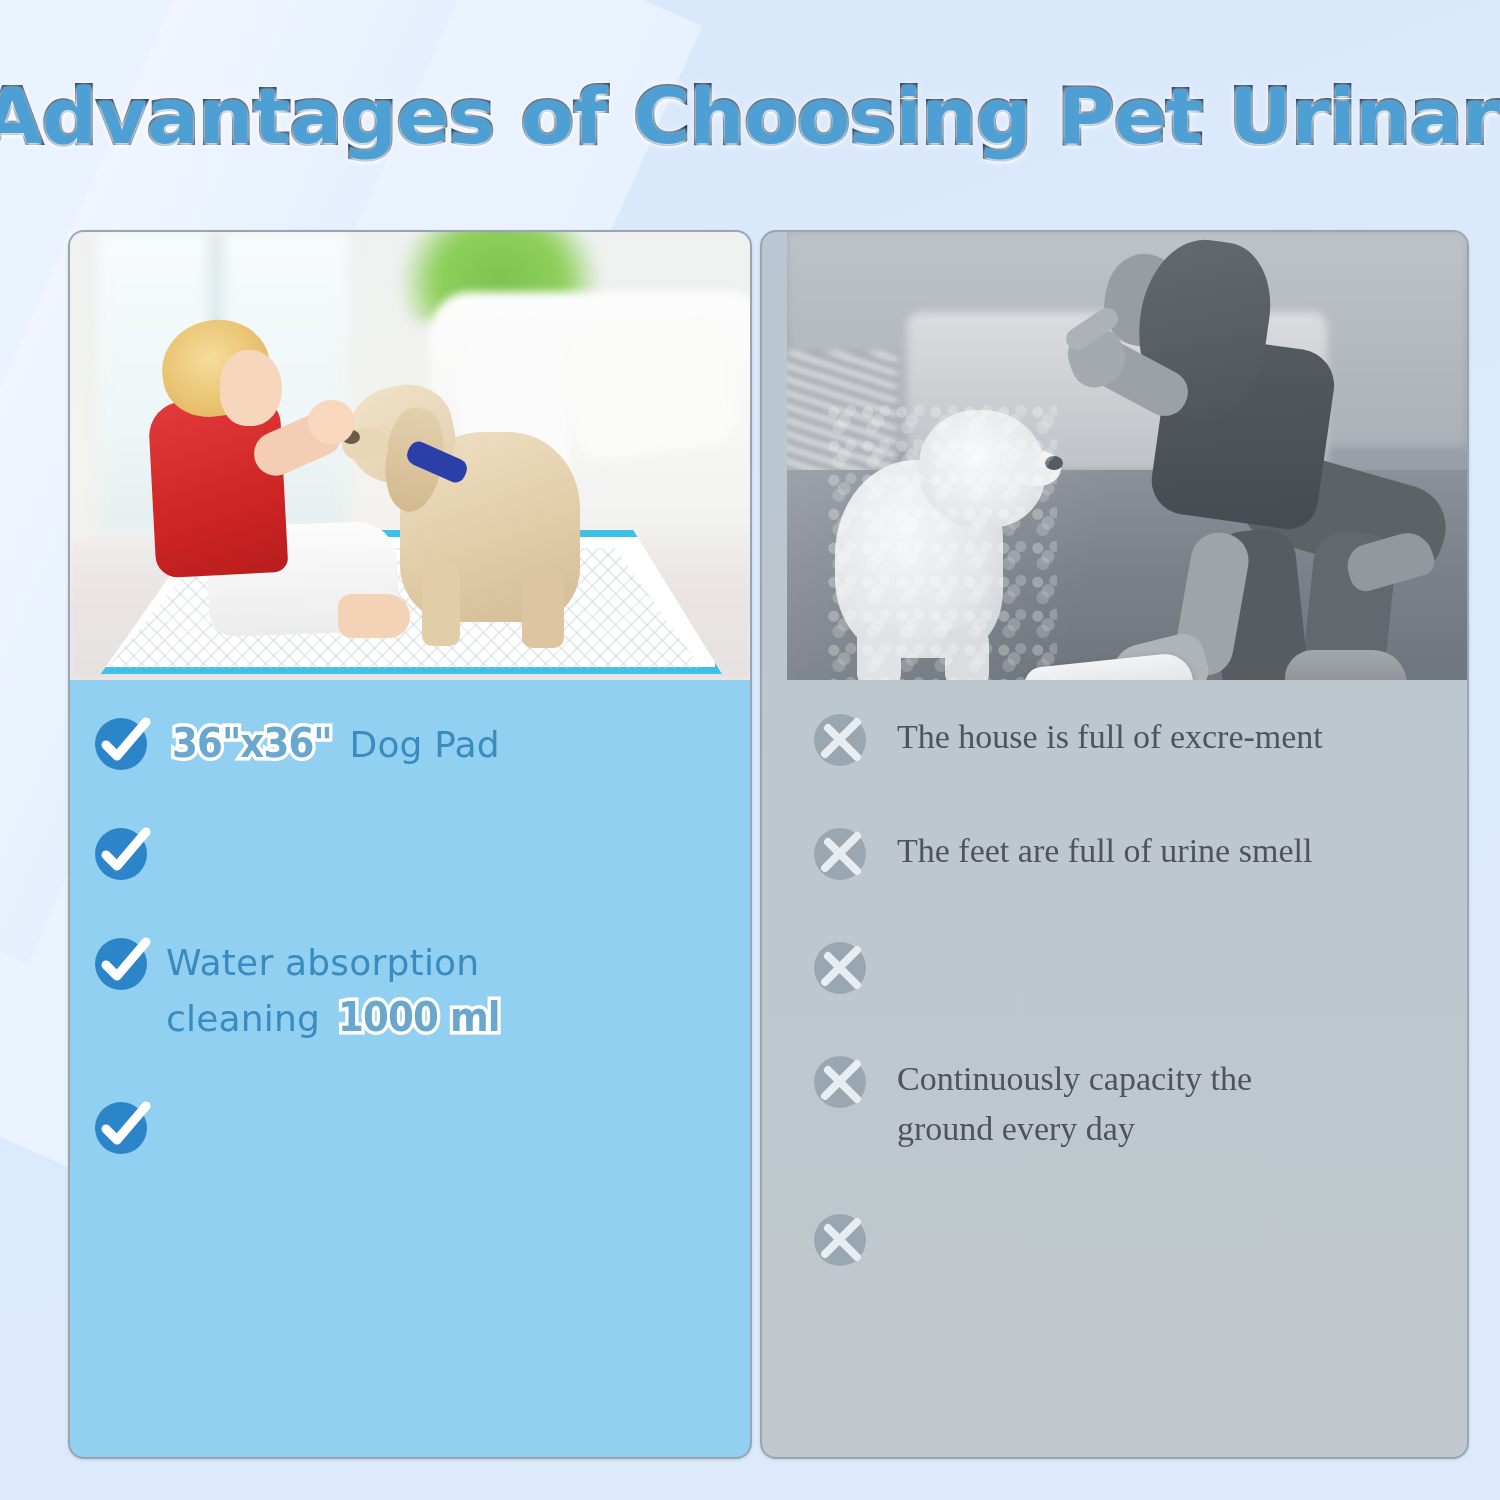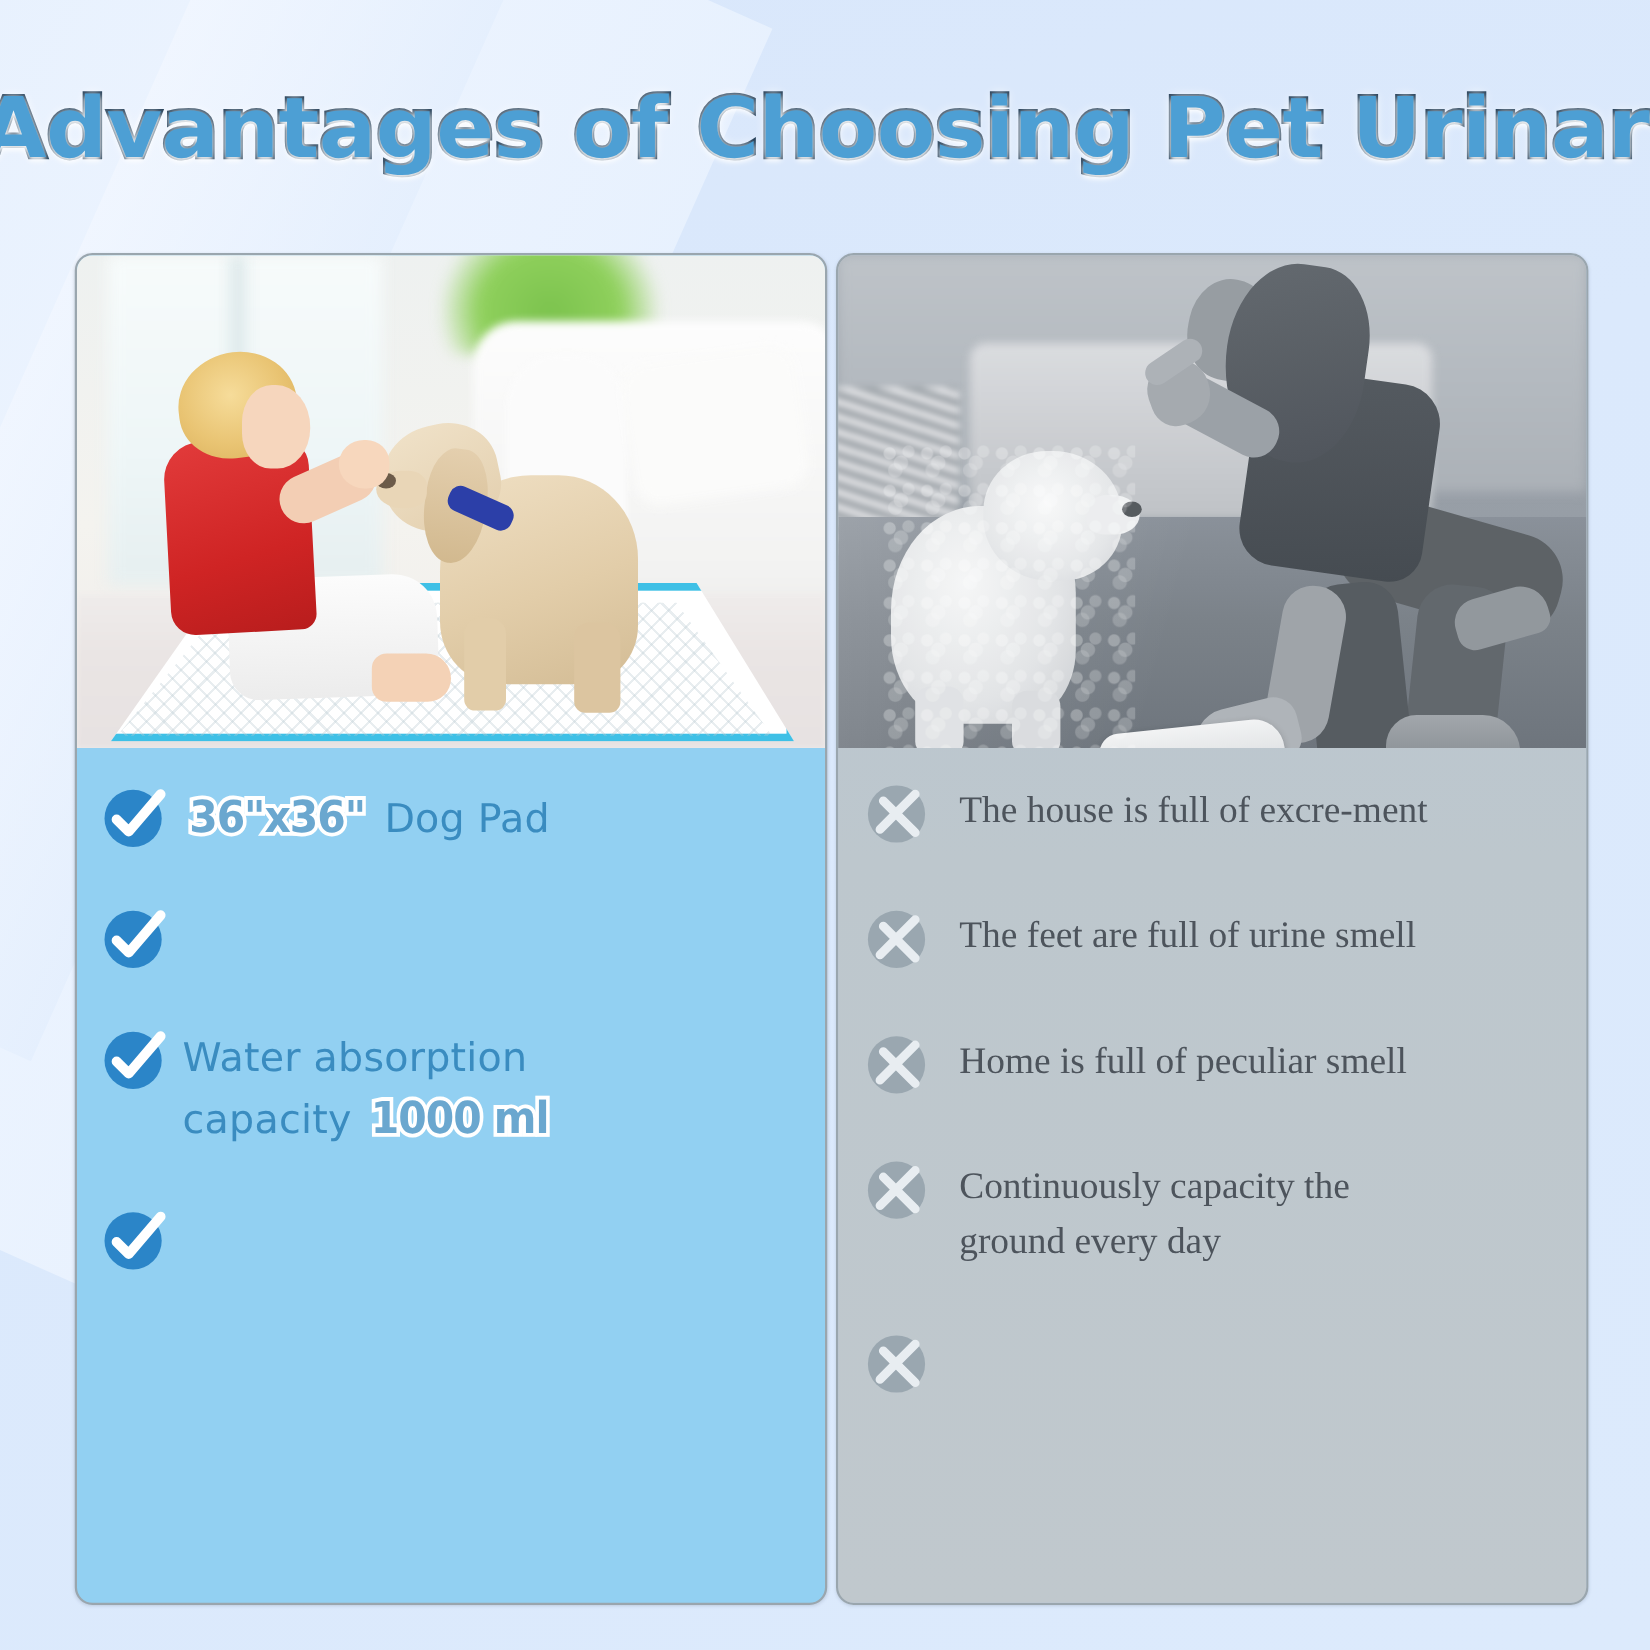--- a/index.html
+++ b/index.html
@@ -53,21 +53,21 @@
 
   
   .panel{
     position:absolute;top:230px;height:1225px;
     border:2px solid #9aa6ae;
     border-radius:16px;
     overflow:hidden;
     box-shadow:0 1px 3px rgba(60,80,100,.18);
   }
   #panel-left{left:68px;width:680px;background:#92d0f2;}
-  #panel-right{left:760px;width:680px;background:linear-gradient(180deg,#b9c6d3 0%,#bdc7cd 45%,#c0c8cd 100%);}
+  #panel-right{left:760px;width:680px;background:linear-gradient(180deg,#b9c6d3 0%,#bdc7cd 45%,#c0c8cd 100%);padding-left:25px;}
 
   
   .photo{position:relative;width:100%;height:448px;overflow:hidden;}
 
   
   #photo-left{background:linear-gradient(180deg,#eef1f0 0%,#f4f3ef 55%,#f0ecea 100%);}
   #pl-window{
     position:absolute;left:28px;top:0;width:250px;height:300px;
     background:linear-gradient(180deg,#f7fbfb 0%,#eef6f7 60%,#e6eff0 100%);
     filter:blur(7px);
@@ -432,21 +432,21 @@
 
       <div class="row">
         <span class="ico">
           <svg viewBox="0 0 58 58">
             <circle cx="27" cy="30" r="26" fill="#2b85c8"></circle>
             <path d="M12 31 L23 42 L52 8" fill="none" stroke="#ffffff" stroke-width="9" stroke-linecap="round" stroke-linejoin="round"></path>
           </svg>
         </span>
         <span class="txt-left">
           <span>Water absorption</span><br>
-          <span>capacity </span><span class="hl">1000 ml</span>
+          <span>cleaning </span><span class="hl">1000 ml</span>
         </span>
       </div>
 
       <div class="row">
         <span class="ico">
           <svg viewBox="0 0 58 58">
             <circle cx="27" cy="30" r="26" fill="#2b85c8"></circle>
             <path d="M12 31 L23 42 L52 8" fill="none" stroke="#ffffff" stroke-width="9" stroke-linecap="round" stroke-linejoin="round"></path>
           </svg>
         </span>
@@ -510,21 +510,20 @@
         <span class="txt-right">The feet are full of urine smell</span>
       </div>
 
       <div class="row">
         <span class="ico">
           <svg viewBox="0 0 58 58">
             <circle cx="27" cy="30" r="26" fill="#9aa7b0"></circle>
             <path d="M15 18 L44 47 M44 12 L12 44" fill="none" stroke="#e8edf1" stroke-width="8" stroke-linecap="round"></path>
           </svg>
         </span>
-        <span class="txt-right">Home is full of peculiar smell</span>
       </div>
 
       <div class="row">
         <span class="ico">
           <svg viewBox="0 0 58 58">
             <circle cx="27" cy="30" r="26" fill="#9aa7b0"></circle>
             <path d="M15 18 L44 47 M44 12 L12 44" fill="none" stroke="#e8edf1" stroke-width="8" stroke-linecap="round"></path>
           </svg>
         </span>
         <span class="txt-right" style="max-width:430px;display:inline-block;">Continuously capacity the ground every day</span>

